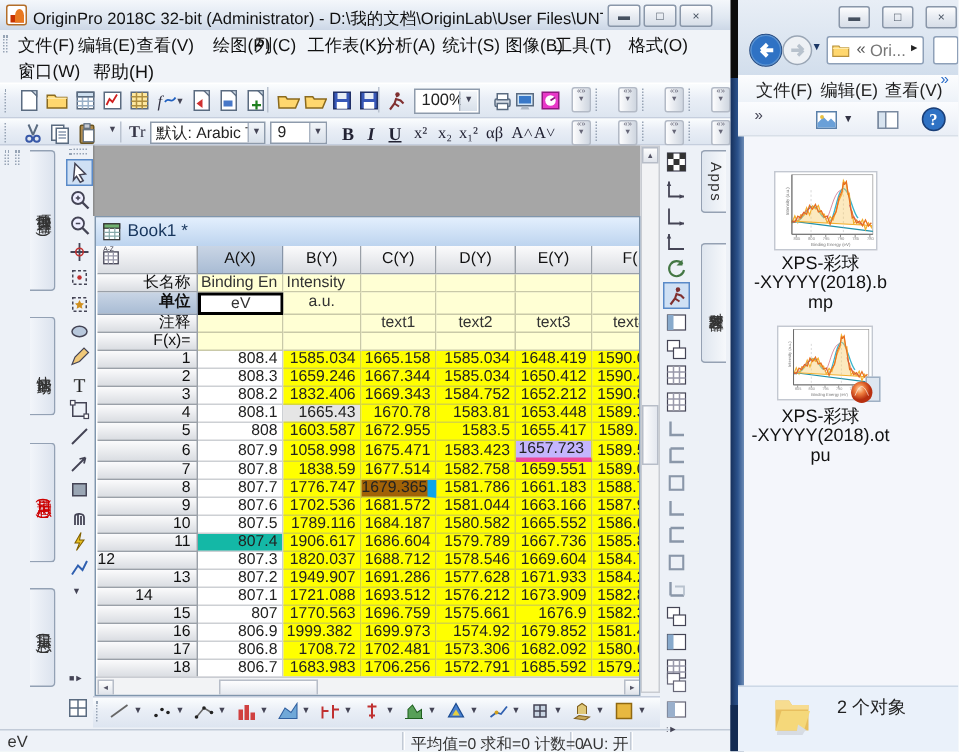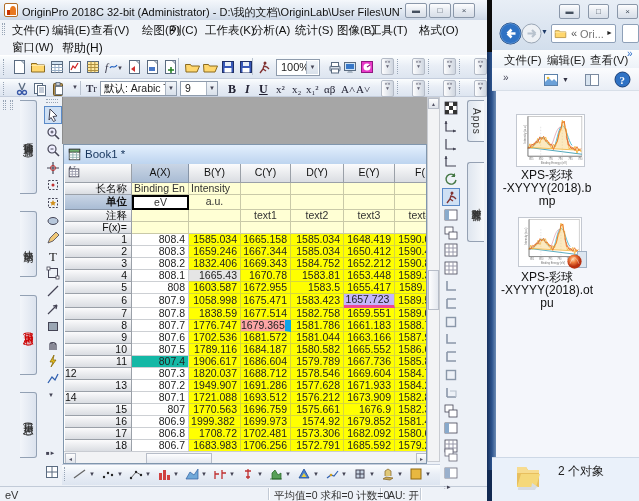--- a/index.html
+++ b/index.html
@@ -374,21 +374,21 @@
             <td style="background:#ffff00;border-right:1px solid #d6d640;border-bottom:1px solid #d6d640;color:#222;text-align:right;padding-right:3px">1838.59</td>
             <td style="background:#ffff00;border-right:1px solid #d6d640;border-bottom:1px solid #d6d640;color:#222;text-align:right;padding-right:3px">1677.514</td>
             <td style="background:#ffff00;border-right:1px solid #d6d640;border-bottom:1px solid #d6d640;color:#222;text-align:right;padding-right:3px">1582.758</td>
             <td style="background:#ffff00;border-right:1px solid #d6d640;border-bottom:1px solid #d6d640;color:#222;text-align:right;padding-right:3px">1659.551</td>
             <td style="background:#ffff00;border-right:1px solid #d6d640;border-bottom:1px solid #d6d640;color:#222;text-align:right;padding-right:3px">1589.042</td>
           </tr>
           <tr style="height:11.15px">
             <td style="background:linear-gradient(#fbfbfc,#dadde2);border-right:1px solid #9aa0a8;border-bottom:1px solid #9aa0a8;color:#111;text-align:right;padding-right:4px">8</td>
             <td style="background:#fff;border-right:1px solid #cdd0d4;border-bottom:1px solid #cdd0d4;color:#222;text-align:right;padding-right:3px">807.7</td>
             <td style="background:#ffff00;border-right:1px solid #d6d640;border-bottom:1px solid #d6d640;color:#222;text-align:right;padding-right:3px">1776.747</td>
-            <td style="background:#fca5a5;border-right:6px solid #0ea5e9;border-bottom:1px solid #d6d640;color:#222;text-align:left;padding-right:3px">1679.365</td>
+            <td style="background:#a16207;border-right:6px solid #0ea5e9;border-bottom:1px solid #d6d640;color:#222;text-align:left;padding-right:3px">1679.365</td>
             <td style="background:#ffff00;border-right:1px solid #d6d640;border-bottom:1px solid #d6d640;color:#222;text-align:right;padding-right:3px">1581.786</td>
             <td style="background:#ffff00;border-right:1px solid #d6d640;border-bottom:1px solid #d6d640;color:#222;text-align:right;padding-right:3px">1661.183</td>
             <td style="background:#ffff00;border-right:1px solid #d6d640;border-bottom:1px solid #d6d640;color:#222;text-align:right;padding-right:3px">1588.716</td>
           </tr>
           <tr style="height:11.15px">
             <td style="background:linear-gradient(#fbfbfc,#dadde2);border-right:1px solid #9aa0a8;border-bottom:1px solid #9aa0a8;color:#111;text-align:right;padding-right:4px">9</td>
             <td style="background:#fff;border-right:1px solid #cdd0d4;border-bottom:1px solid #cdd0d4;color:#222;text-align:right;padding-right:3px">807.6</td>
             <td style="background:#ffff00;border-right:1px solid #d6d640;border-bottom:1px solid #d6d640;color:#222;text-align:right;padding-right:3px">1702.536</td>
             <td style="background:#ffff00;border-right:1px solid #d6d640;border-bottom:1px solid #d6d640;color:#222;text-align:right;padding-right:3px">1681.572</td>
             <td style="background:#ffff00;border-right:1px solid #d6d640;border-bottom:1px solid #d6d640;color:#222;text-align:right;padding-right:3px">1581.044</td>
@@ -425,21 +425,21 @@
           <tr style="height:11.15px">
             <td style="background:linear-gradient(#fbfbfc,#dadde2);border-right:1px solid #9aa0a8;border-bottom:1px solid #9aa0a8;color:#111;text-align:right;padding-right:4px">13</td>
             <td style="background:#fff;border-right:1px solid #cdd0d4;border-bottom:1px solid #cdd0d4;color:#222;text-align:right;padding-right:3px">807.2</td>
             <td style="background:#ffff00;border-right:1px solid #d6d640;border-bottom:1px solid #d6d640;color:#222;text-align:right;padding-right:3px">1949.907</td>
             <td style="background:#ffff00;border-right:1px solid #d6d640;border-bottom:1px solid #d6d640;color:#222;text-align:right;padding-right:3px">1691.286</td>
             <td style="background:#ffff00;border-right:1px solid #d6d640;border-bottom:1px solid #d6d640;color:#222;text-align:right;padding-right:3px">1577.628</td>
             <td style="background:#ffff00;border-right:1px solid #d6d640;border-bottom:1px solid #d6d640;color:#222;text-align:right;padding-right:3px">1671.933</td>
             <td style="background:#ffff00;border-right:1px solid #d6d640;border-bottom:1px solid #d6d640;color:#222;text-align:right;padding-right:3px">1584.205</td>
           </tr>
           <tr style="height:11.15px">
-            <td style="background:linear-gradient(#fbfbfc,#dadde2);border-right:1px solid #9aa0a8;border-bottom:1px solid #9aa0a8;color:#111;text-align:left;padding-right:4px">14</td>
+            <td style="background:linear-gradient(#fbfbfc,#dadde2);border-right:1px solid #9aa0a8;border-bottom:1px solid #9aa0a8;color:#111;text-align:center;padding-right:4px">14</td>
             <td style="background:#fff;border-right:1px solid #cdd0d4;border-bottom:1px solid #cdd0d4;color:#222;text-align:right;padding-right:3px">807.1</td>
             <td style="background:#ffff00;border-right:1px solid #d6d640;border-bottom:1px solid #d6d640;color:#222;text-align:right;padding-right:3px">1721.088</td>
             <td style="background:#ffff00;border-right:1px solid #d6d640;border-bottom:1px solid #d6d640;color:#222;text-align:right;padding-right:3px">1693.512</td>
             <td style="background:#ffff00;border-right:1px solid #d6d640;border-bottom:1px solid #d6d640;color:#222;text-align:right;padding-right:3px">1576.212</td>
             <td style="background:#ffff00;border-right:1px solid #d6d640;border-bottom:1px solid #d6d640;color:#222;text-align:right;padding-right:3px">1673.909</td>
             <td style="background:#ffff00;border-right:1px solid #d6d640;border-bottom:1px solid #d6d640;color:#222;text-align:right;padding-right:3px">1582.864</td>
           </tr>
           <tr style="height:11.15px">
             <td style="background:linear-gradient(#fbfbfc,#dadde2);border-right:1px solid #9aa0a8;border-bottom:1px solid #9aa0a8;color:#111;text-align:right;padding-right:4px">15</td>
             <td style="background:#fff;border-right:1px solid #cdd0d4;border-bottom:1px solid #cdd0d4;color:#222;text-align:right;padding-right:3px">807</td>

